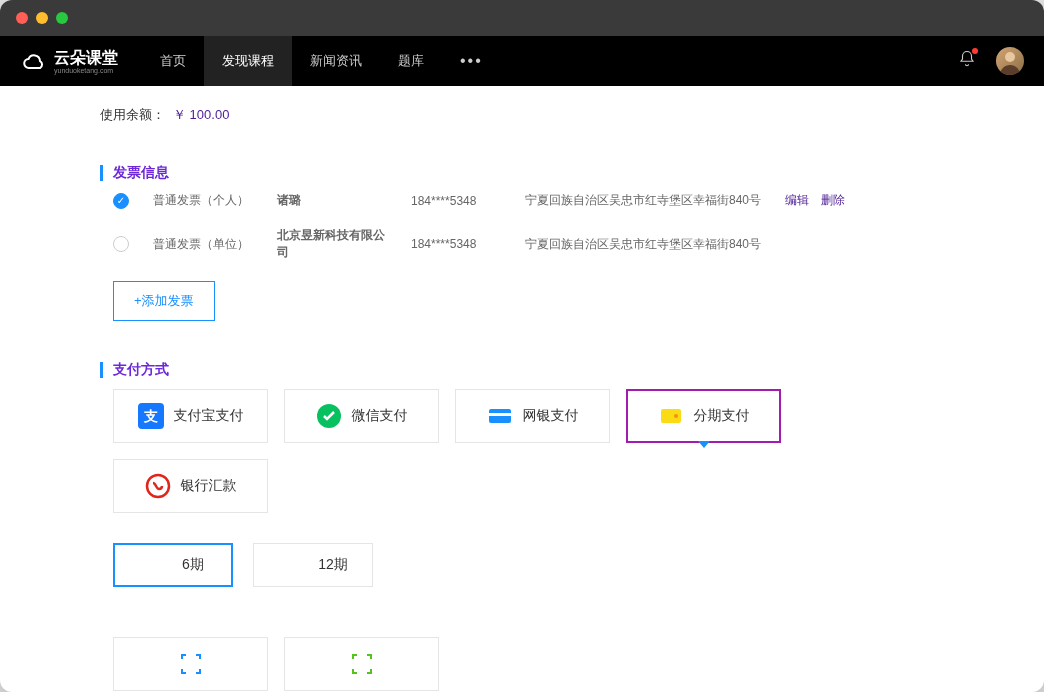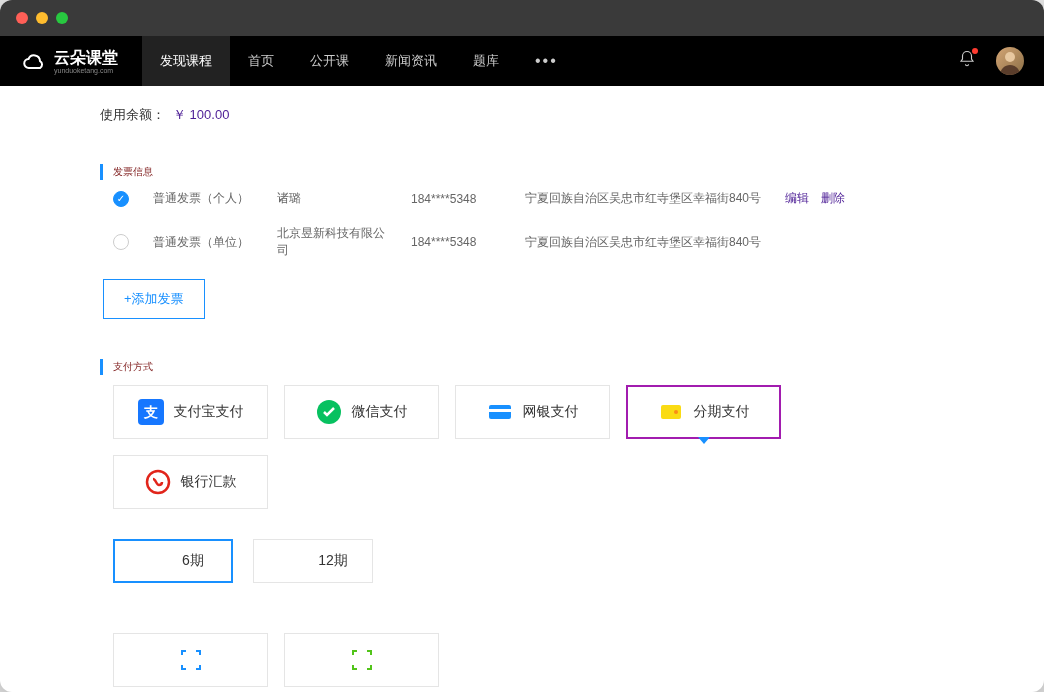--- a/index.html
+++ b/index.html
@@ -20,35 +20,35 @@
     .nav-item.active { background: #222; color: #fff; }
     .nav-more { padding: 0 18px; display: flex; align-items: center; color: #ccc; letter-spacing: 2px; cursor: pointer; }
     .nav-right { margin-left: auto; display: flex; align-items: center; gap: 20px; }
     .bell { position: relative; cursor: pointer; }
     .bell-dot { position: absolute; top: -2px; right: -2px; width: 6px; height: 6px; background: #ff3b30; border-radius: 50%; }
     .avatar { width: 28px; height: 28px; border-radius: 50%; background: linear-gradient(135deg, #d4a574, #8b6f47); cursor: pointer; overflow: hidden; }
     .content { flex: 1; overflow-y: auto; padding: 20px 100px 40px; }
     .balance-row { display: flex; align-items: center; font-size: 13px; margin-bottom: 40px; }
     .balance-label { color: #333; }
     .balance-amount { color: #4c1d95; margin-left: 8px; font-weight: 500; }
-    .section-title { display: flex; align-items: center; font-size: 10px; font-weight: 400; color: #7f1d1d; margin-bottom: 10px; }
+    .section-title { display: flex; align-items: center; font-size: 14px; font-weight: 700; color: #6d28d9; margin-bottom: 10px; }
     .section-title::before { content: ''; width: 3px; height: 16px; background: #1890ff; margin-right: 10px; }
     .section-sub { font-size: 12px; color: #aaa; margin-bottom: 20px; padding-left: 13px; }
     .invoice-list { padding-left: 13px; margin-bottom: 20px; }
     .invoice-row { display: flex; align-items: center; font-size: 12px; color: #666; margin-bottom: 18px; gap: 24px; }
     .radio { width: 16px; height: 16px; border-radius: 50%; border: 1px solid #ccc; display: flex; align-items: center; justify-content: center; cursor: pointer; flex-shrink: 0; }
     .radio.checked { background: #1890ff; border-color: #1890ff; }
     .radio.checked::after { content: '✓'; color: #fff; font-size: 10px; }
     .inv-type { width: 100px; }
-    .inv-name { width: 110px; }
+    .inv-name { width: 110px; font-weight: bold; }
     .inv-phone { width: 90px; }
     .inv-addr { flex: 0 0 auto; }
     .inv-actions { display: flex; gap: 12px; }
     .link { color: #4c1d95; cursor: pointer; }
-    .add-invoice { display: inline-block; padding: 10px 20px; border: 1px solid #1890ff; color: #1890ff; font-size: 13px; cursor: pointer; margin-left: 3px; margin-bottom: 40px; }
+    .add-invoice { display: inline-block; padding: 10px 20px; border: 1px solid #1890ff; color: #1890ff; font-size: 13px; cursor: pointer; margin-left: 13px; margin-bottom: 40px; }
     .pay-grid { display: flex; gap: 16px; flex-wrap: wrap; margin-bottom: 30px; padding-left: 13px; }
     .pay-card { width: 155px; height: 54px; border: 1px solid #e5e5e5; display: flex; align-items: center; justify-content: center; gap: 10px; font-size: 14px; color: #333; cursor: pointer; position: relative; }
     .pay-card.selected { border: 2px solid #a21caf; }
     .pay-card.selected::after { content: ''; position: absolute; bottom: -7px; left: 50%; transform: translateX(-50%); width: 0; height: 0; border-left: 6px solid transparent; border-right: 6px solid transparent; border-top: 7px solid #1890ff; }
     .pay-icon { width: 26px; height: 26px; display: flex; align-items: center; justify-content: center; }
     .period-row { display: flex; gap: 20px; margin-bottom: 50px; padding-left: 13px; }
     .period-btn { width: 120px; height: 44px; border: 1px solid #e5e5e5; display: flex; align-items: center; justify-content: center; font-size: 14px; color: #333; cursor: pointer; padding-left: 40px; }
     .period-btn.selected { border: 2px solid #1890ff; }
     .transfer-row { display: flex; gap: 16px; padding-left: 13px; }
     .transfer-card { width: 155px; height: 54px; border: 1px solid #e5e5e5; display: flex; align-items: center; justify-content: center; gap: 10px; font-size: 13px; color: #333; cursor: pointer; }
@@ -69,23 +69,22 @@
         <svg viewBox="0 0 28 28">
             <path d="M20 14a6 6 0 0 0-11.5-2A4.5 4.5 0 0 0 9 21h11a4 4 0 0 0 0-7z" fill="none" stroke="#fff" stroke-width="2"></path>
           </svg>
       </div>
       <div>
         <div class="logo-text">云朵课堂</div>
         <div class="logo-sub">yunduoketang.com</div>
       </div>
     </div>
     <div class="nav-items">
+      <div class="nav-item">首页</div>
       <div class="nav-item active">发现课程</div>
-      <div class="nav-item">首页</div>
-      <div class="nav-item">公开课</div>
       <div class="nav-item">新闻资讯</div>
       <div class="nav-item">题库</div>
       <div class="nav-more">•••</div>
     </div>
     <div class="nav-right">
       <div class="bell">
         <svg width="18" height="18" viewBox="0 0 24 24">
             <path d="M12 2a6 6 0 0 0-6 6v4l-2 3h16l-2-3V8a6 6 0 0 0-6-6zM10 19a2 2 0 0 0 4 0" fill="none" stroke="#ccc" stroke-width="1.5"></path>
           </svg>
         <div class="bell-dot"></div>

